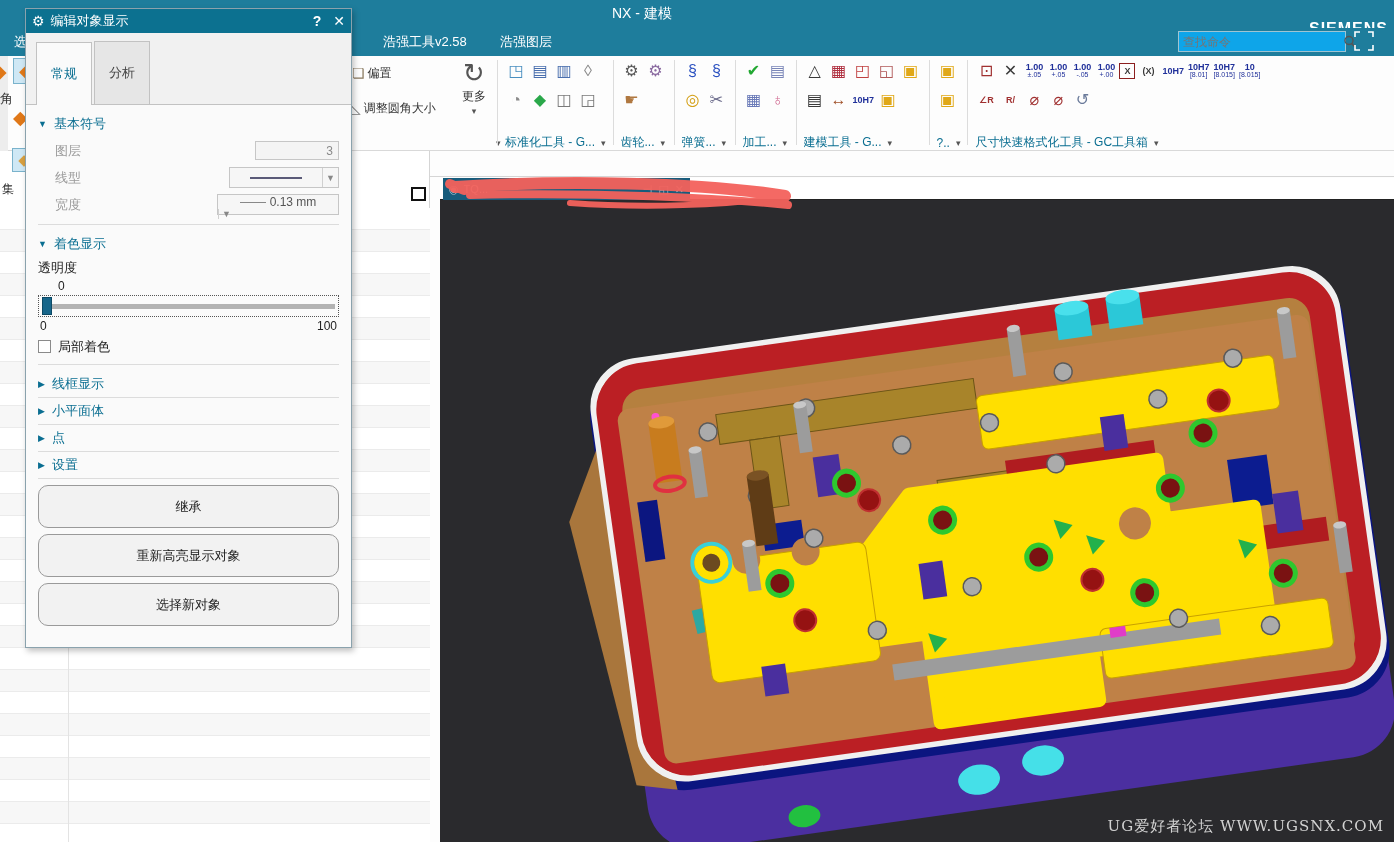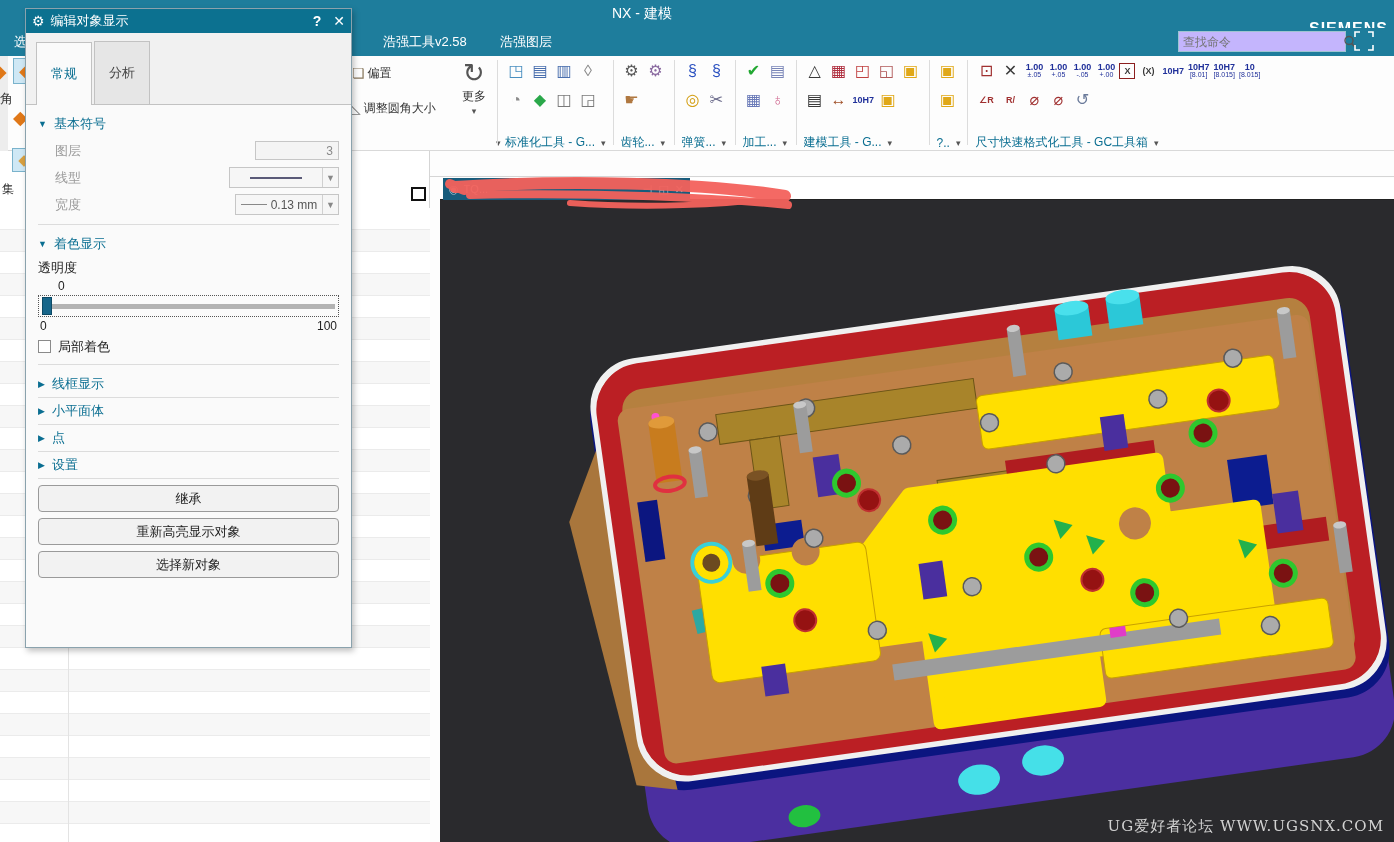--- a/index.html
+++ b/index.html
@@ -6,21 +6,21 @@
   html,body { width:1394px; height:842px; overflow:hidden; font-family:"Liberation Sans","DejaVu Sans",sans-serif; background:#fff; }
   #screen { position:relative; width:1394px; height:842px; background:#fdfdfd; }
 
   
   .titlebar { position:absolute; left:0; top:0; width:1394px; height:28px; background:#1e7d9c; }
   .app-title { position:absolute; left:612px; top:5px; color:#fff; font-size:14px; }
   .brand { position:absolute; right:6px; top:20px; color:#fff; font-size:16px; font-weight:bold; letter-spacing:1px; }
   .menubar { position:absolute; left:0; top:28px; width:1394px; height:28px; background:#1e7d9c; }
   .menu-item { position:absolute; top:5px; color:#fff; font-size:13px; cursor:default; }
   .m-sel { left:14px; } .m-hq1 { left:383px; } .m-hq2 { left:500px; }
-  .cmd-search { position:absolute; left:1178px; top:31px; width:168px; height:21px; background:#c4b5fd; border:1px solid #9fc4d2; display:flex; align-items:center; }
+  .cmd-search { position:absolute; left:1178px; top:31px; width:168px; height:21px; background:#0ea5e9; border:1px solid #9fc4d2; display:flex; align-items:center; }
   .cmd-search input { flex:1; border:0; outline:none; font-size:12px; color:#444; padding:0 4px; font-family:inherit; background:transparent; }
   .cmd-search svg { flex:0 0 16px; margin-right:2px; }
   .fullscreen-ico { position:absolute; left:1353px; top:30px; width:22px; height:22px; }
 
   
   .ribbon { position:absolute; left:0; top:56px; width:1394px; height:95px; background:#fdfdfd; border-bottom:1px solid #d9d9d9; }
   .ribbon-left { position:absolute; left:350px; top:0; height:95px; }
   .rl-item { position:absolute; font-size:12px; color:#333; white-space:nowrap; }
   .rl-item .gly { font-size:14px; margin-right:3px; vertical-align:-1px; }
   .more-wrap { position:absolute; left:100px; top:2px; width:48px; text-align:center; font-size:12px; color:#333; }
@@ -63,37 +63,37 @@
   .dlg-body { padding:6px 12px 0 12px; }
   .sec-head { display:flex; align-items:center; height:26px; color:#0a6e91; font-size:13px; cursor:default; }
   .sec-head .car { font-size:9px; margin-right:7px; color:#0a6e91; }
   .frow { display:flex; align-items:center; height:27px; font-size:13px; }
   .frow .flabel { color:#9a9a9a;margin-left:17px; }
   .frow .flabel.en { color:#222; }
   .fctrl { margin-left:auto; }
   .inp-layer { width:84px; height:19px; background:#f4f4f4; border:1px solid #c6c6c6; color:#8a8a8a; font-size:12px; text-align:right; padding:0 5px; font-family:inherit; }
   .swatch { width:84px; height:18px; border:1px solid #8a8a8a; cursor:default; }
   .ddown { height:21px; background:#f6f6f6; border:1px solid #c6c6c6; display:flex; align-items:center; cursor:default; }
-  .dd-line { width:110px; } .dd-width { width:104px; }
+  .dd-line { width:110px; } .dd-width { width:122px;flex-direction:column; }
   .dd-body { flex:1; display:flex; align-items:center; justify-content:center; gap:4px; color:#555; font-size:12px; }
   .lt-line { width:52px; height:2px; background:#5a5a78; }
   .wd-line { width:26px; height:1px; background:#888; }
   .dd-arrow { width:16px; border-left:1px solid #d0d0d0; color:#888; font-size:9px; text-align:center; align-self:stretch; display:flex; align-items:center; justify-content:center; }
   .hr { border-top:1px solid #dcdcdc; margin:6px 0; }
   .tiny-lbl { font-size:13px; color:#222; height:22px; display:flex; align-items:center; }
   .slider-val { font-size:12px; color:#222; padding-left:20px; height:16px; }
   .slider-wrap { border:1px dotted #555; height:22px; display:flex; align-items:center; padding:0 3px; background:#fafafa; }
   .slider-track { position:relative; flex:1; height:5px; background:#b3b3b3; }
   .slider-handle { position:absolute; left:0; top:-7px; width:10px; height:18px; background:#17668a; border:1px solid #0d4a66; cursor:pointer; }
   .slider-minmax { display:flex; justify-content:space-between; font-size:12px; color:#222; height:18px; align-items:center; padding:0 2px; }
   .cbrow { display:flex; align-items:center; height:23px; font-size:13px; color:#222; gap:7px;text-align:right; }
   .cbox { width:13px; height:13px; border:1px solid #8a8a8a; background:#fff; cursor:pointer; }
   .collapsed-row { display:flex; align-items:center; height:27px; border-bottom:1px solid #dcdcdc; color:#0a6e91; font-size:13px; cursor:default; }
   .collapsed-row .car { font-size:9px; margin-right:7px; }
-  .act-btn { width:100%; height:27px; margin-top:6px; background:#f2f2f2; border:1px solid #9a9a9a; border-radius:4px; font-size:13px; color:#222; font-family:inherit; cursor:pointer; }
+  .act-btn { width:100%; height:43px; margin-top:6px; background:#f2f2f2; border:1px solid #9a9a9a; border-radius:10px; font-size:13px; color:#222; font-family:inherit; cursor:pointer; }
   .dlg-footer { display:flex; justify-content:flex-end; gap:10px; margin-top:14px; }
   .fbtn { height:25px; padding:0 12px; font-size:13px; border-radius:2px; font-family:inherit; cursor:pointer; background:#fff; border:1px solid #17668a; color:#333; }
   .fbtn.primary { background:#135d7e; border-color:#0d4a66; color:#fff; }
 
   
   .viewport { position:absolute; left:440px; top:178px; width:954px; height:664px; background:#fff; }
   .vp-tabbar { position:absolute; left:0; top:0; width:954px; height:22px; background:#fff; border-bottom:1px solid #222; }
   .vp-tab { position:absolute; left:3px; top:0; width:247px; height:22px; background:#175c7c; color:#cfe2ea; display:flex; align-items:center; padding:0 6px; font-size:11px; }
   .vp-tab .tabico { font-size:11px; margin-right:5px; color:#b8ccd6; }
   .vp-tab .tlabel { flex:1; white-space:nowrap; overflow:hidden; }

